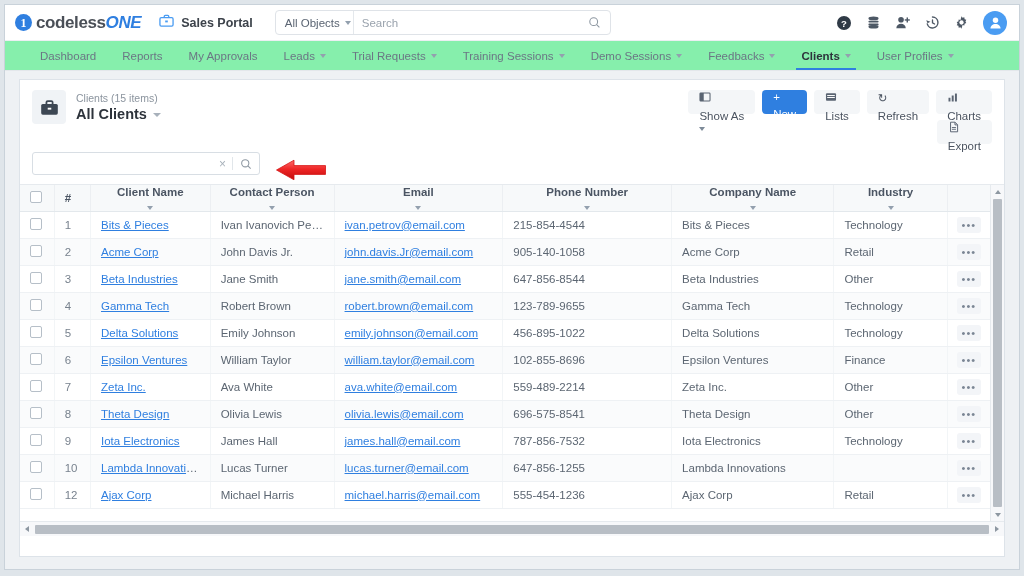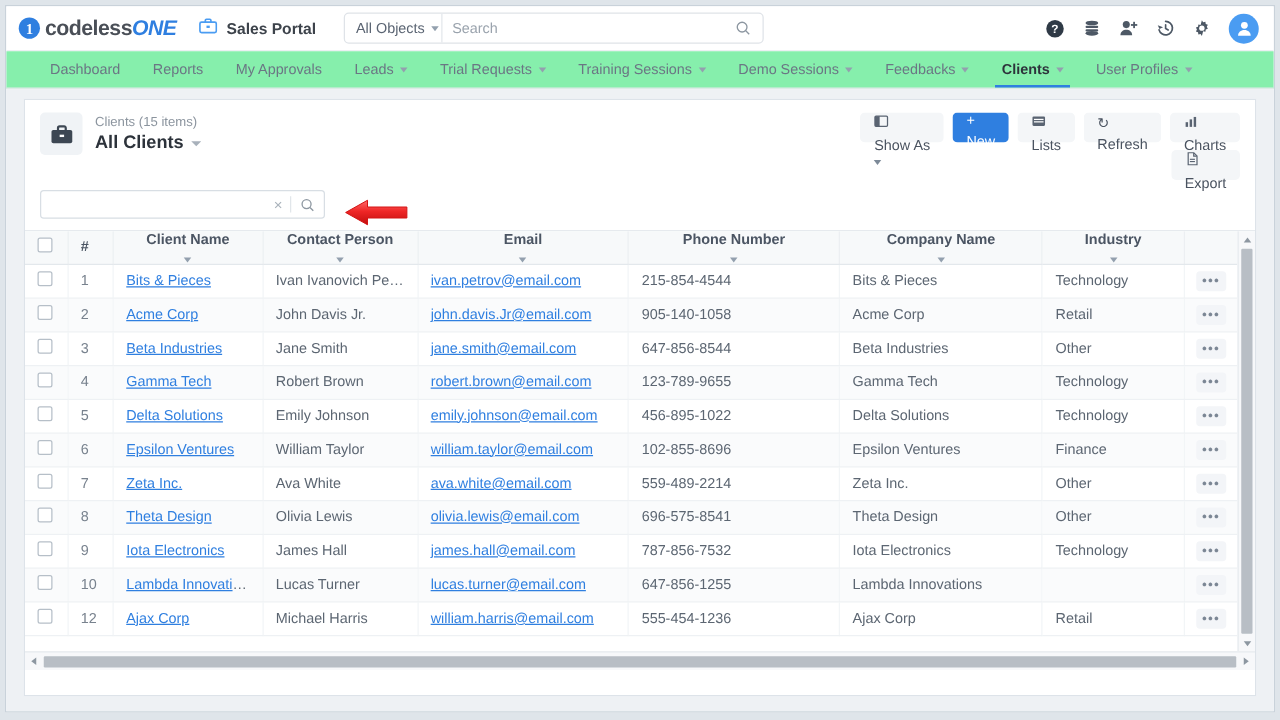--- a/index.html
+++ b/index.html
@@ -600,21 +600,21 @@
                     <td>647-856-1255</td>
                     <td>Lambda Innovations</td>
                     <td></td>
                     <td class="actions"><span class="dots">•••</span></td>
                   </tr>
                   <tr>
                     <td><span class="cb"></span></td>
                     <td class="idx">12</td>
                     <td><span class="link">Ajax Corp</span></td>
                     <td>Michael Harris</td>
-                    <td><span class="link">william.harris@email.com</span></td>
+                    <td><span class="link">michael.harris@email.com</span></td>
                     <td>555-454-1236</td>
                     <td>Ajax Corp</td>
                     <td>Retail</td>
                     <td class="actions"><span class="dots">•••</span></td>
                   </tr>
                 </tbody>
           </table>
         </div>
 
         <div class="vscroll">

